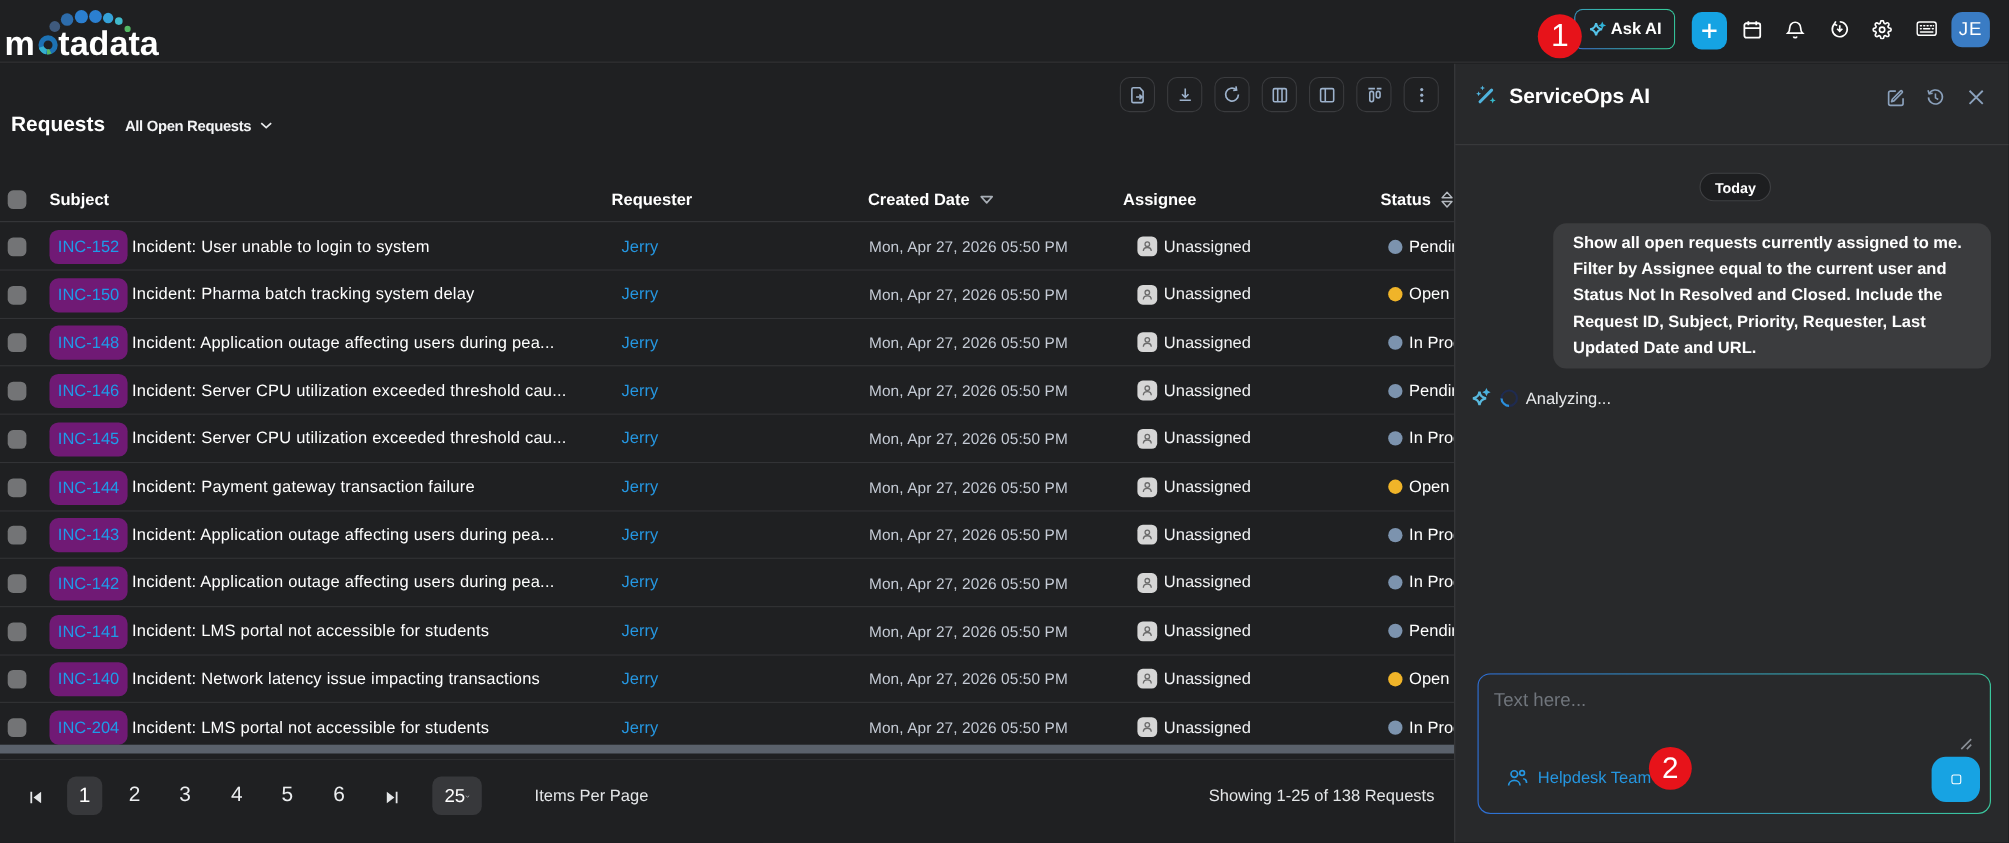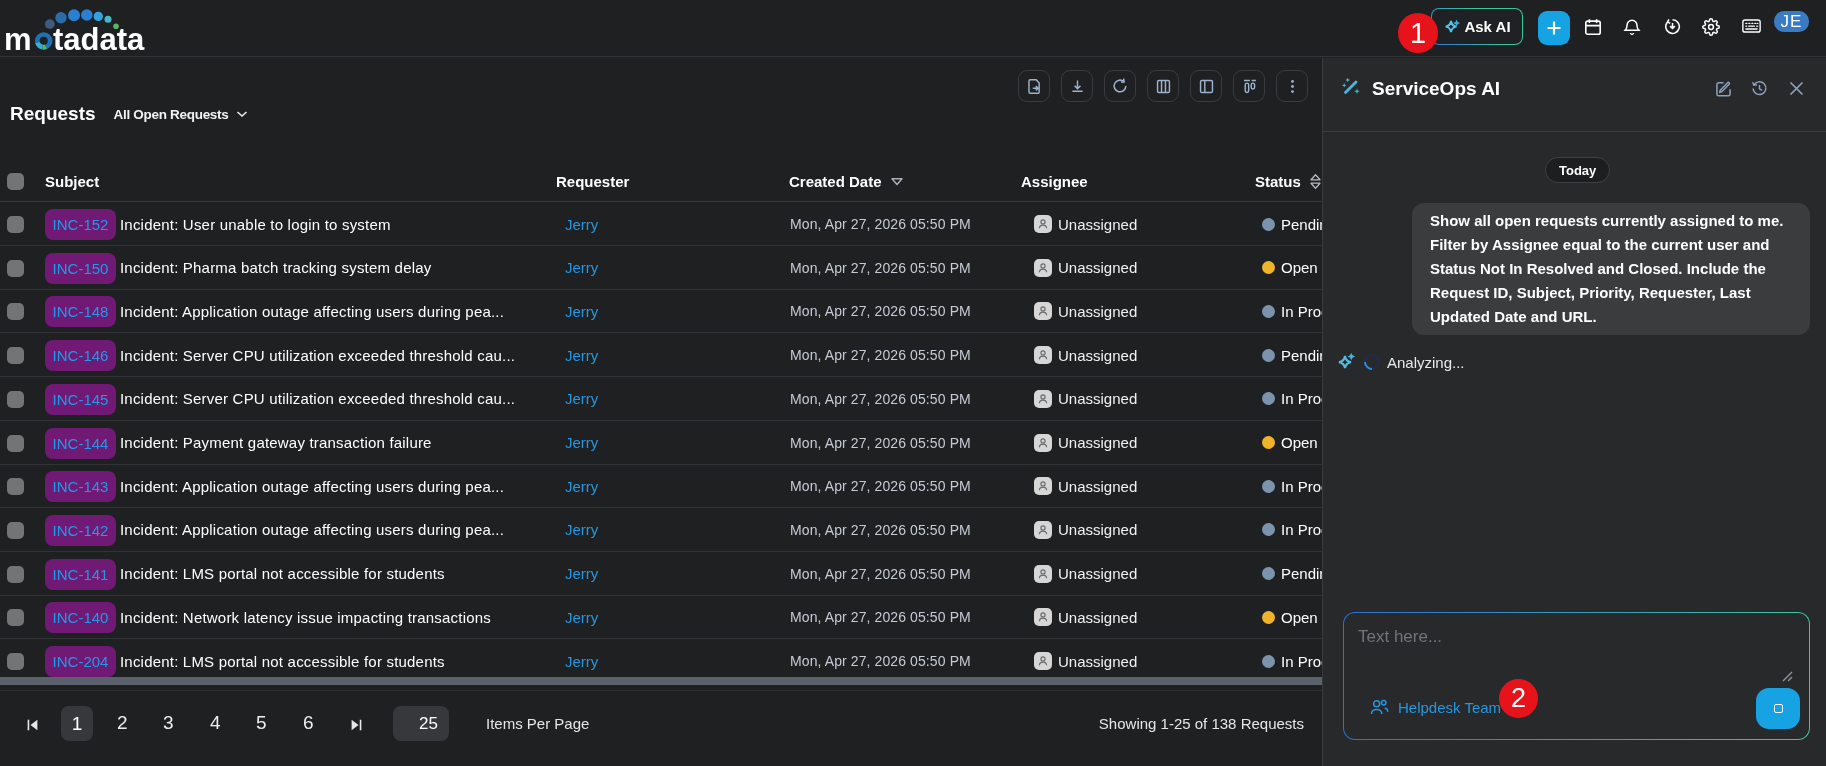--- a/index.html
+++ b/index.html
@@ -7,21 +7,21 @@
 body { background:#1f2022; font-family:"Liberation Sans",sans-serif; position:relative; color:#e8eaec; }
 svg { display:block; }
 
 .topbar { position:absolute; left:0; top:0; width:1826px; height:57px; background:#1f2022; border-bottom:1px solid #323336; }
 .logo { position:absolute; left:0; top:0; }
 
 .askai { position:absolute; left:1431px; top:8px; width:92px; height:37px; border-radius:8px; border:1px solid transparent; background:linear-gradient(#202124,#202124) padding-box, linear-gradient(45deg,#3a6fd8,#35c79d 60%) border-box; display:flex; align-items:center; justify-content:center; gap:3px; }
 .askai span { color:#fff; font-size:15px; font-weight:bold; }
 .plusbtn { position:absolute; left:1538px; top:11px; width:32px; height:34px; border-radius:9px; background:#15a3e3; display:flex; align-items:center; justify-content:center; }
 .hicon { position:absolute; top:18px; color:#fff; }
-.avatar { position:absolute; left:1774px; top:11px; width:35px; height:21px; border-radius:10px; background:#3a7cc4; color:#fff; font-size:17px; display:flex; align-items:center; justify-content:center; letter-spacing:1px; }
+.avatar { position:absolute; left:1774px; top:11px; width:35px; height:32px; border-radius:10px; background:#3a7cc4; color:#fff; font-size:17px; display:flex; align-items:center; justify-content:center; letter-spacing:1px; }
 
 .main { position:absolute; left:0; top:58px; width:1322px; height:708px; background:#1f2022; overflow:hidden; }
 .titlerow { position:absolute; left:10px; top:21px; display:flex; align-items:center;margin-top:24px; }
 .title { font-size:19px; font-weight:bold; color:#fff; }
 .viewsel { margin-left:18px; font-size:13.5px; letter-spacing:-0.3px; font-weight:bold; color:#f2f3f5; }
 .toolbar { position:absolute; left:1018px; top:12px; display:flex; gap:11px; }
 .tbtn { width:32px; height:32px; border-radius:9px; border:1px solid #3a3b3e; display:flex; align-items:center; justify-content:center; color:#9db2cc; }
 
 .searchbar { position:absolute; left:8px; top:59px; width:1306px; height:34px; border:1px solid #3a3b3e; border-radius:10px; display:flex; align-items:center; padding-left:12px; }
 .chip { margin-left:6px; height:24px; background:#2e2f31; border:1px solid #47484b; border-radius:12px; display:flex; align-items:center; padding:0 13px; font-size:14px; color:#f0f1f3; gap:10px; }
@@ -43,21 +43,21 @@
 .dot { width:13px; height:13px; border-radius:50%; flex:none; }
 .dot.b { background:#7c93ae; }
 .dot.y { background:#f0b429; }
 
 .hscroll { position:absolute; left:0; top:619px; width:1322px; height:8px; background:#5a616b; }
 .pgborder { position:absolute; left:0; top:632px; width:1322px; height:1px; background:#2e2f31; }
 
 .pager { position:absolute; left:0; top:628px; width:1322px; height:80px; }
 .pgitem { position:absolute; top:26px; font-size:19px; color:#eceef0; }
 .pgbox { position:absolute; left:61px; top:20px; width:32px; height:35px; background:#37383b; border-radius:8px; display:flex; align-items:center; justify-content:center; font-size:19px; color:#fff; }
-.ipp { position:absolute; left:393px; top:20px; width:56px; height:35px; background:#2c2d2f; border:1px solid #47484b; border-radius:8px; display:flex; align-items:center; justify-content:space-between; padding:0 26px; font-size:17px; color:#fff; background:#37383b; border:none; border-radius:8px; }
+.ipp { position:absolute; left:393px; top:20px; width:45px; height:35px; background:#2c2d2f; border:1px solid #47484b; border-radius:8px; display:flex; align-items:center; justify-content:space-between; padding:0 11px; font-size:17px; color:#fff; background:#37383b; border:none; border-radius:8px; }
 .ipplabel { position:absolute; left:486px; top:29px; font-size:15px; color:#e4e6e8; }
 .showing { position:absolute; right:18px; top:29px; font-size:15px; color:#e4e6e8; }
 
 .panel { position:absolute; left:1322px; top:58px; width:504px; height:708px; background:#28292b; border-left:1px solid #3a3b3d; }
 .ptitle { position:absolute; left:49px; top:20px; font-size:19px; font-weight:bold; color:#fff; }
 .pdivider { position:absolute; left:0; top:73px; width:504px; height:1px; background:#3a3b3d; }
 .today { position:absolute; left:222px; top:99px; height:26px; padding:0 13px; background:#1d1e20; border:1px solid #3f4043; border-radius:13px; display:flex; align-items:center; font-size:13px; font-weight:bold; color:#fff; }
 .bubble { position:absolute; left:89px; top:145px; width:398px; background:#3b3c3e; border-radius:12px; padding:6px 18px; font-size:15px; font-weight:bold; line-height:24px; color:#fff; }
 .analyzing { position:absolute; left:13px; top:293px; display:flex; align-items:center; gap:7px; font-size:15px; color:#e8eaec; }
 .spin { width:16px; height:16px; border-radius:50%; border:2.5px solid #1f2b50; border-bottom-color:#2b8fdd; transform:rotate(45deg); }

